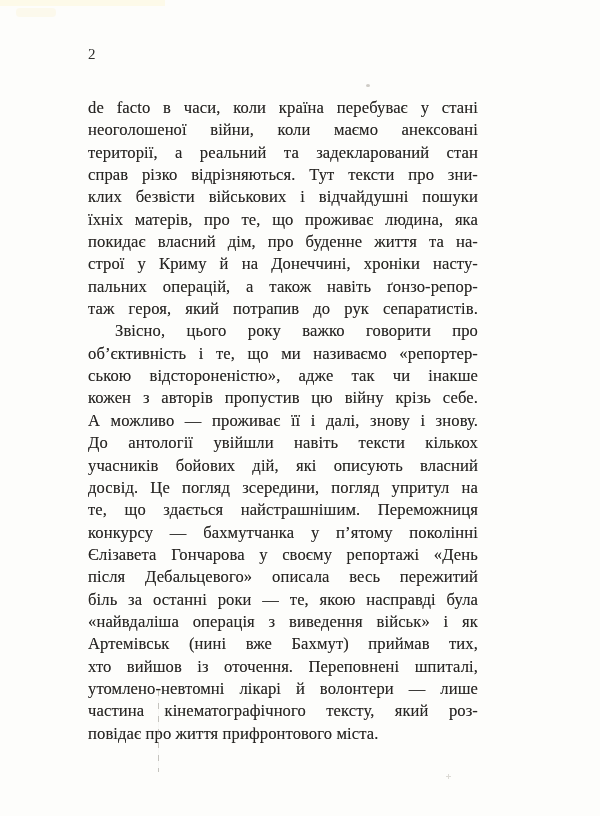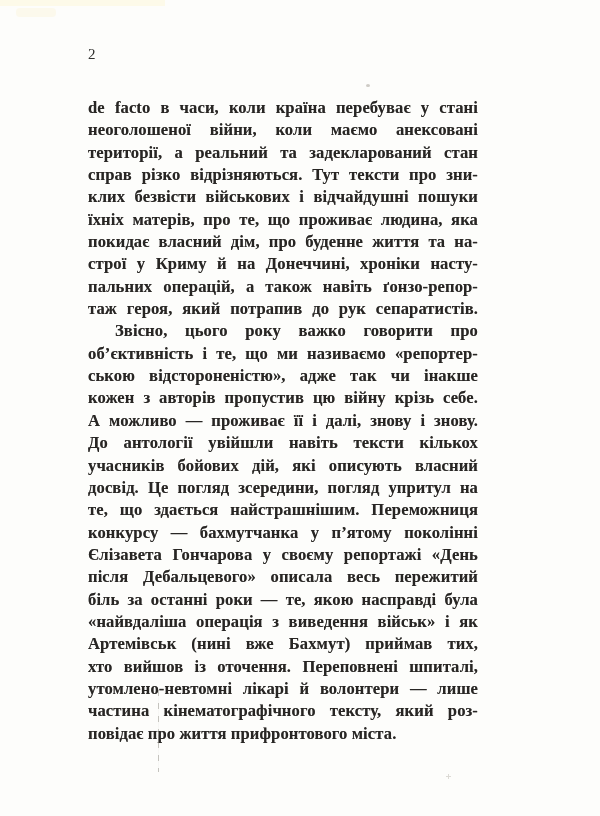--- a/index.html
+++ b/index.html
@@ -40,21 +40,20 @@
   .text-block {
     position: absolute;
     left: 88px;
     top: 97px;
     width: 390px;
     font-size: 16.6px;
     line-height: 22.35px;
     color: #282624;
     text-shadow: 0 0 0.5px rgba(45,42,40,0.45);
     letter-spacing: 0.1px;
-    font-weight: bold;
   }
   .para {
     margin: 0;
     text-align: justify;
     text-align-last: justify;
   }
   .para-indent {
     text-indent: 27px;
   }
   .last-line {

